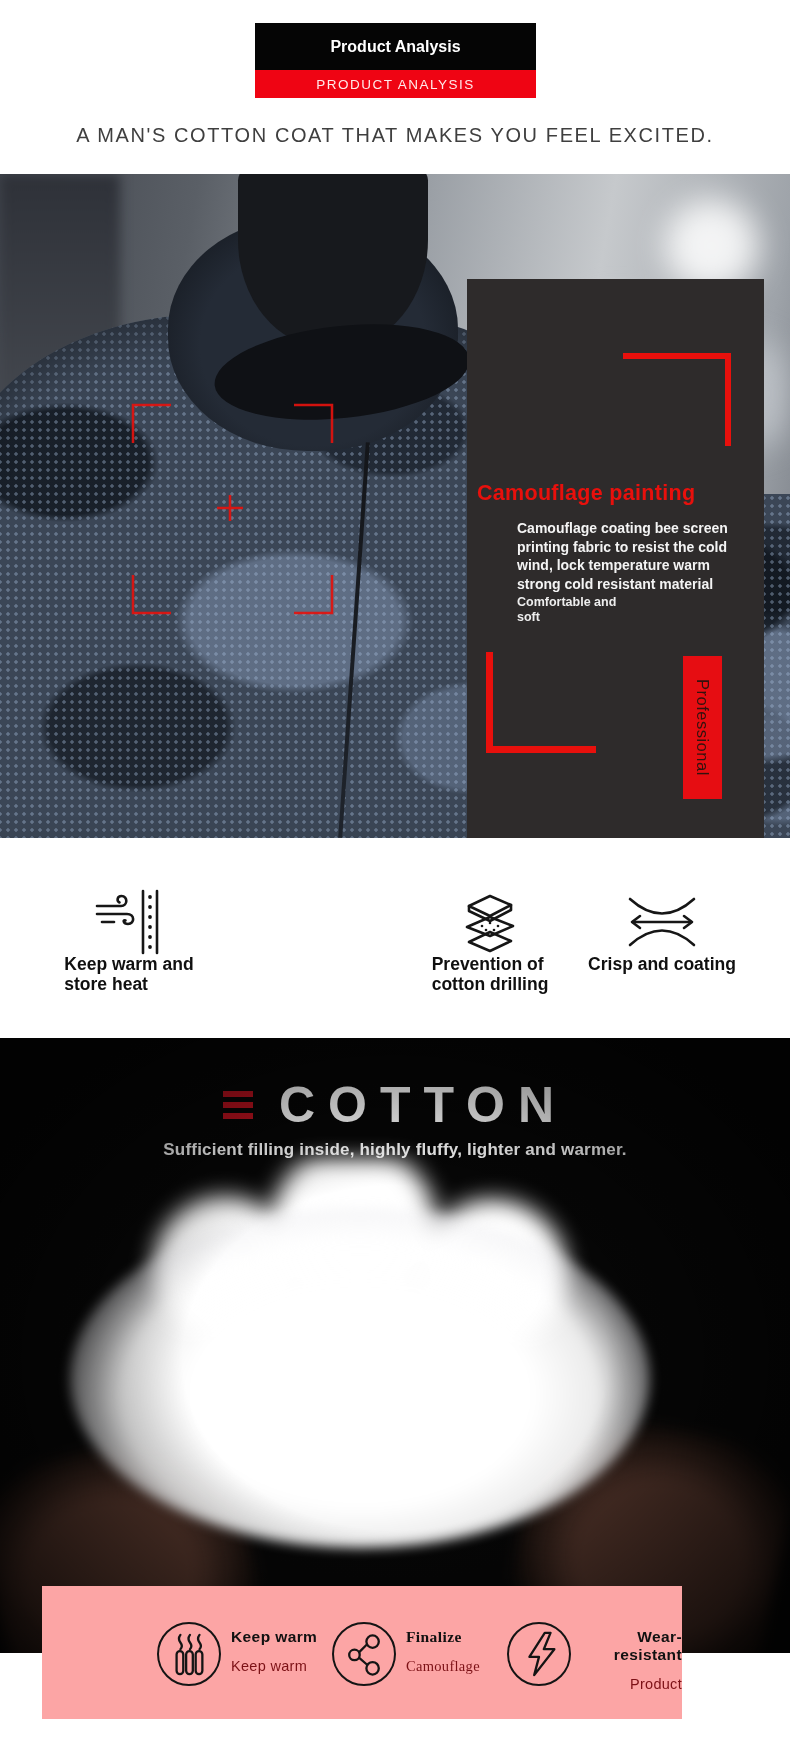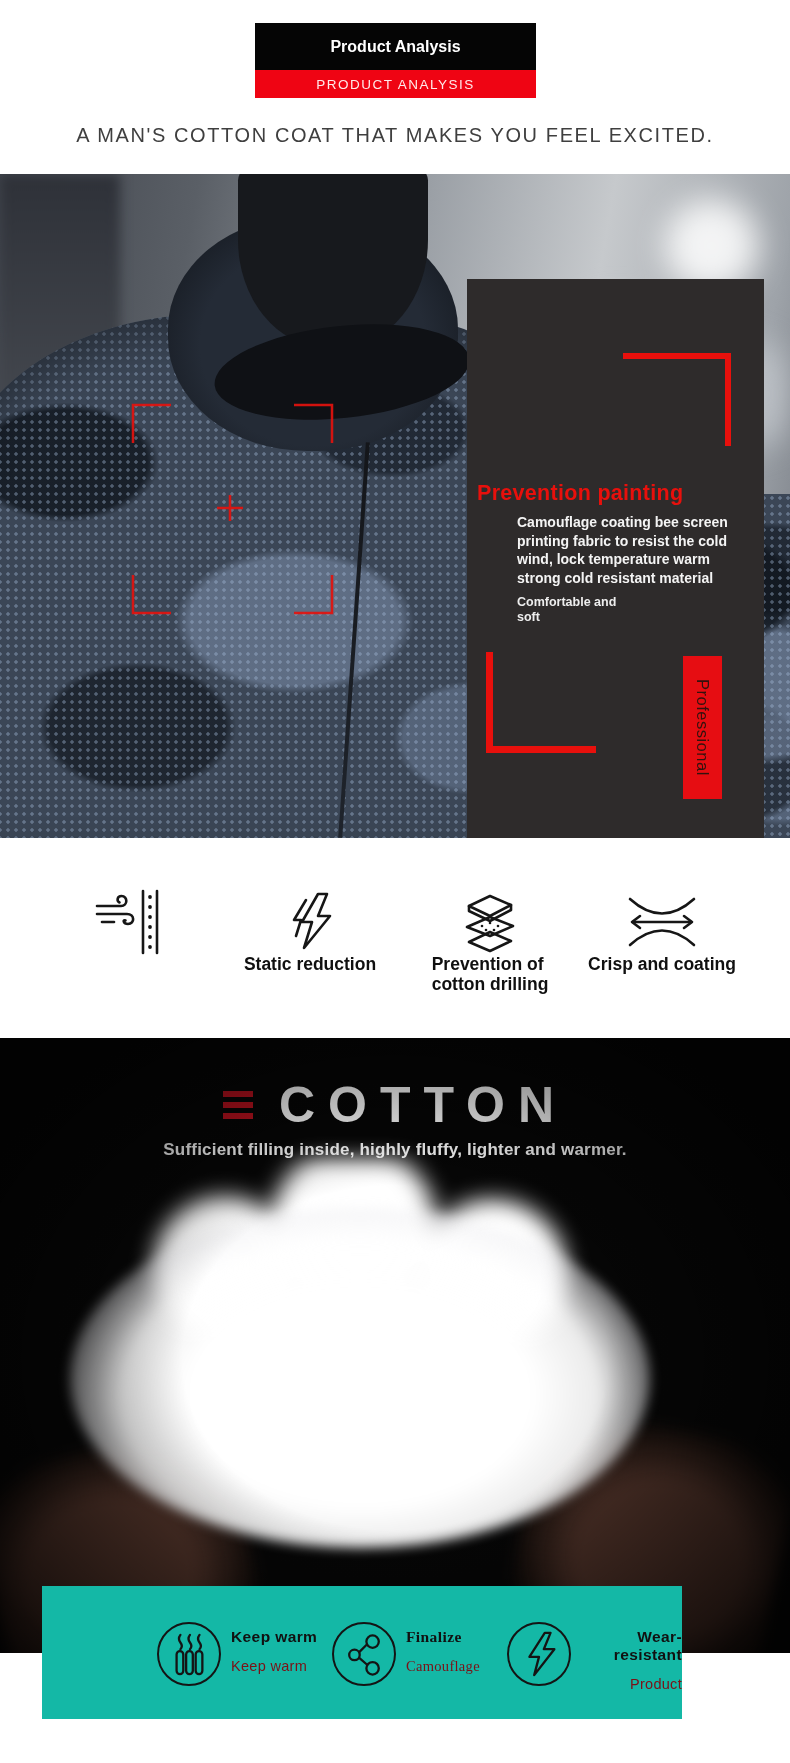--- a/index.html
+++ b/index.html
@@ -44,21 +44,21 @@
           border-radius:50%;transform:rotate(-6deg);}
   .zipper{position:absolute;left:352px;top:268px;width:4px;height:396px;transform:rotate(4deg);
           background:linear-gradient(180deg,#14161a,#1f242c);}
   .marks{position:absolute;left:0;top:0;}
 
   
   .panel{position:absolute;left:467px;top:105px;width:297px;height:559px;background:#2e2b2b;}
   .rbar{position:absolute;background:#e8100c;}
   .panel-title{position:absolute;left:10px;top:184px;width:285px;color:#e8100c;
                font-size:21.5px;font-weight:bold;letter-spacing:.3px;}
-  .panel-body{position:absolute;left:50px;top:220px;color:#f4f4f4;font-size:14px;font-weight:bold;line-height:18.5px;}
+  .panel-body{position:absolute;left:50px;top:226px;color:#f4f4f4;font-size:14px;font-weight:bold;line-height:18.5px;}
   .panel-note{position:absolute;left:50px;top:303px;color:#eeeeee;font-size:12.5px;font-weight:bold;line-height:15.5px;}
   .ribbon{position:absolute;left:216px;top:377px;width:39px;height:143px;background:#e60d12;
           display:flex;align-items:center;justify-content:center;}
   .ribbon span{writing-mode:vertical-rl;color:#33120e;font-size:16.5px;font-weight:500;letter-spacing:.5px;}
 
   
   .features{position:absolute;left:0;top:838px;width:790px;height:200px;background:#fff;}
   .feature{position:absolute;top:0;width:180px;height:200px;text-align:center;}
   .f-icon{position:absolute;left:0;top:48px;width:180px;height:72px;display:flex;align-items:center;justify-content:center;}
   .f-label{position:absolute;left:0;top:116px;width:180px;color:#101010;font-size:17.5px;font-weight:bold;line-height:20px;}
@@ -80,21 +80,21 @@
                    radial-gradient(circle at 47% 26%,#fff 0 72px,transparent 92px),
                    radial-gradient(circle at 72% 44%,#fff 0 64px,transparent 82px);}
   .hand-left{position:absolute;left:-10px;top:408px;width:260px;height:230px;filter:blur(7px);transform:rotate(-14deg);
         background:radial-gradient(ellipse at 45% 55%,#503329 0 42%,#27181297 68%,transparent 76%);}
   .hand-right{position:absolute;left:520px;top:388px;width:260px;height:240px;filter:blur(7px);transform:rotate(12deg);
         background:radial-gradient(ellipse at 55% 55%,#4a2f26 0 42%,#24161097 68%,transparent 76%);}
   .vignette{position:absolute;left:0;top:0;width:790px;height:615px;
         background:radial-gradient(ellipse at 50% 52%,transparent 38%,rgba(0,0,0,.72) 88%);}
 
   
-  .redbanner{position:absolute;left:42px;top:1586px;width:640px;height:133px;background:#14b8a6;}
+  .redbanner{position:absolute;left:42px;top:1586px;width:640px;height:133px;background:#fca5a5;}
   .bitem{position:absolute;top:36px;height:70px;display:flex;align-items:flex-start;}
   .bcircle{width:60px;height:60px;border:2px solid #141414;border-radius:50%;
            display:flex;align-items:center;justify-content:center;flex:none;}
   .btext{margin-left:10px;padding-top:6px;}
   .btitle{color:#111;font-size:15.5px;font-weight:bold;letter-spacing:.4px;}
   .bsub{margin-top:12px;color:#7c1116;font-size:14.5px;font-weight:400;letter-spacing:.3px;}
   .bstroke{stroke:#141414;stroke-width:2.4;fill:none;stroke-linecap:round;stroke-linejoin:round;}
 </style>
 </head>
 <body>
@@ -120,21 +120,21 @@
         <path d="M294 231 H332 V269"></path>
         <path d="M133 401 V439 H171"></path>
         <path d="M294 439 H332 V401"></path>
         <path d="M217 334 H243 M230 321 V347"></path>
       </g>
     </svg>
 
     <aside class="panel">
       <div class="rbar" style="left:156px;top:74px;width:108px;height:6px;"></div>
       <div class="rbar" style="left:258px;top:74px;width:6px;height:93px;"></div>
-      <h2 class="panel-title">Prevention painting</h2>
+      <h2 class="panel-title">Camouflage painting</h2>
       <p class="panel-body pre">Camouflage coating bee screen
 printing fabric to resist the cold
 wind, lock temperature warm
 strong cold resistant material</p>
       <p class="panel-note pre">Comfortable and
 soft</p>
       <div class="rbar" style="left:19px;top:373px;width:7px;height:101px;"></div>
       <div class="rbar" style="left:19px;top:467px;width:110px;height:7px;"></div>
       <div class="ribbon">
         <span>Professional</span>
@@ -156,31 +156,22 @@
           <g fill="#161616">
             <circle cx="57" cy="11" r="1.9"></circle>
               <circle cx="57" cy="21" r="1.9"></circle>
               <circle cx="57" cy="31" r="1.9"></circle>
             <circle cx="57" cy="41" r="1.9"></circle>
               <circle cx="57" cy="51" r="1.9"></circle>
               <circle cx="57" cy="61" r="1.9"></circle>
           </g>
         </svg>
       </div>
-    </div>
-    <div class="feature" style="left:220px;">
-      <div class="f-icon">
-        <svg width="56" height="64" viewBox="0 0 56 64">
-          <g class="stroke">
-            <path d="M36 4 L20 32 H30 L22 58 L48 26 H36 L45 4 Z"></path>
-            <path d="M24 10 L12 30 H19 L14 46"></path>
-          </g>
-        </svg>
-      </div>
-      <div class="f-label"><span>Static reduction</span></div>
+      <div class="f-label"><span class="pre">Keep warm and
+store heat</span></div>
     </div>
     <div class="feature" style="left:400px;">
       <div class="f-icon">
         <svg width="68" height="66" viewBox="0 0 68 66">
           <g class="stroke">
             <path d="M13 17 L34 7 L55 16 L34 27 Z"></path>
             <path d="M13 17 L13 22 L34 32 L55 21 L55 16"></path>
             <path d="M11 38 L34 28 L57 37 L34 47 Z"></path>
             <path d="M13 53 L34 43 L55 52 L34 62 Z"></path>
           </g>

